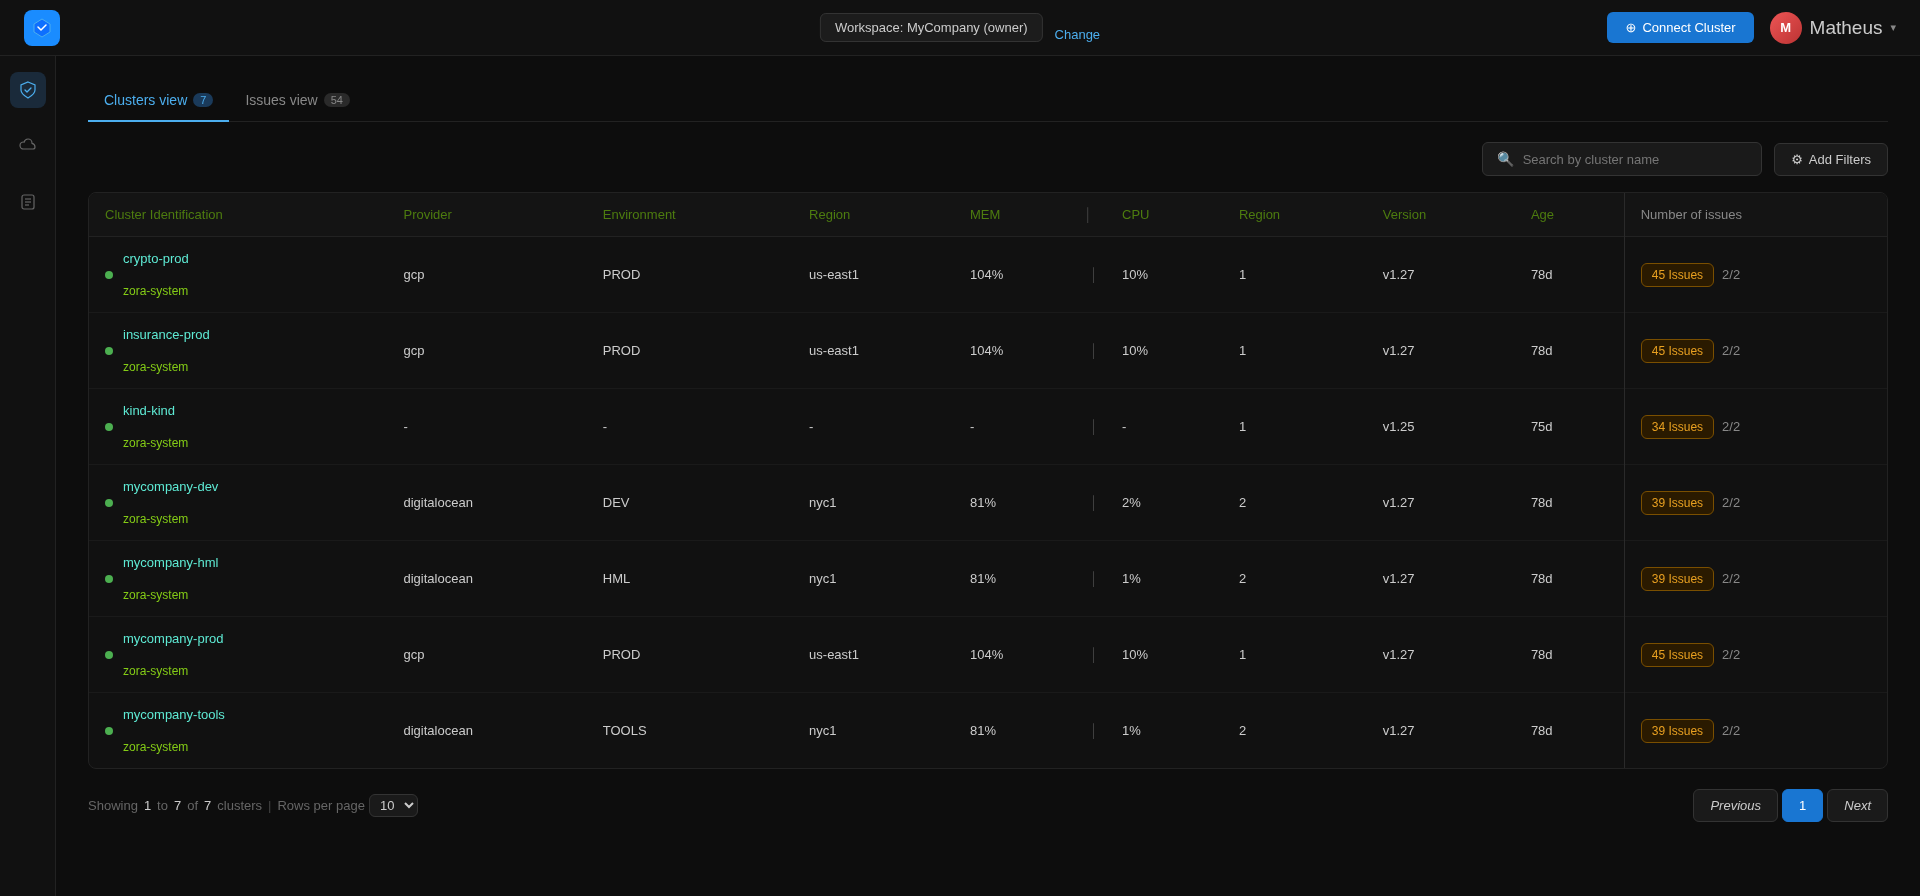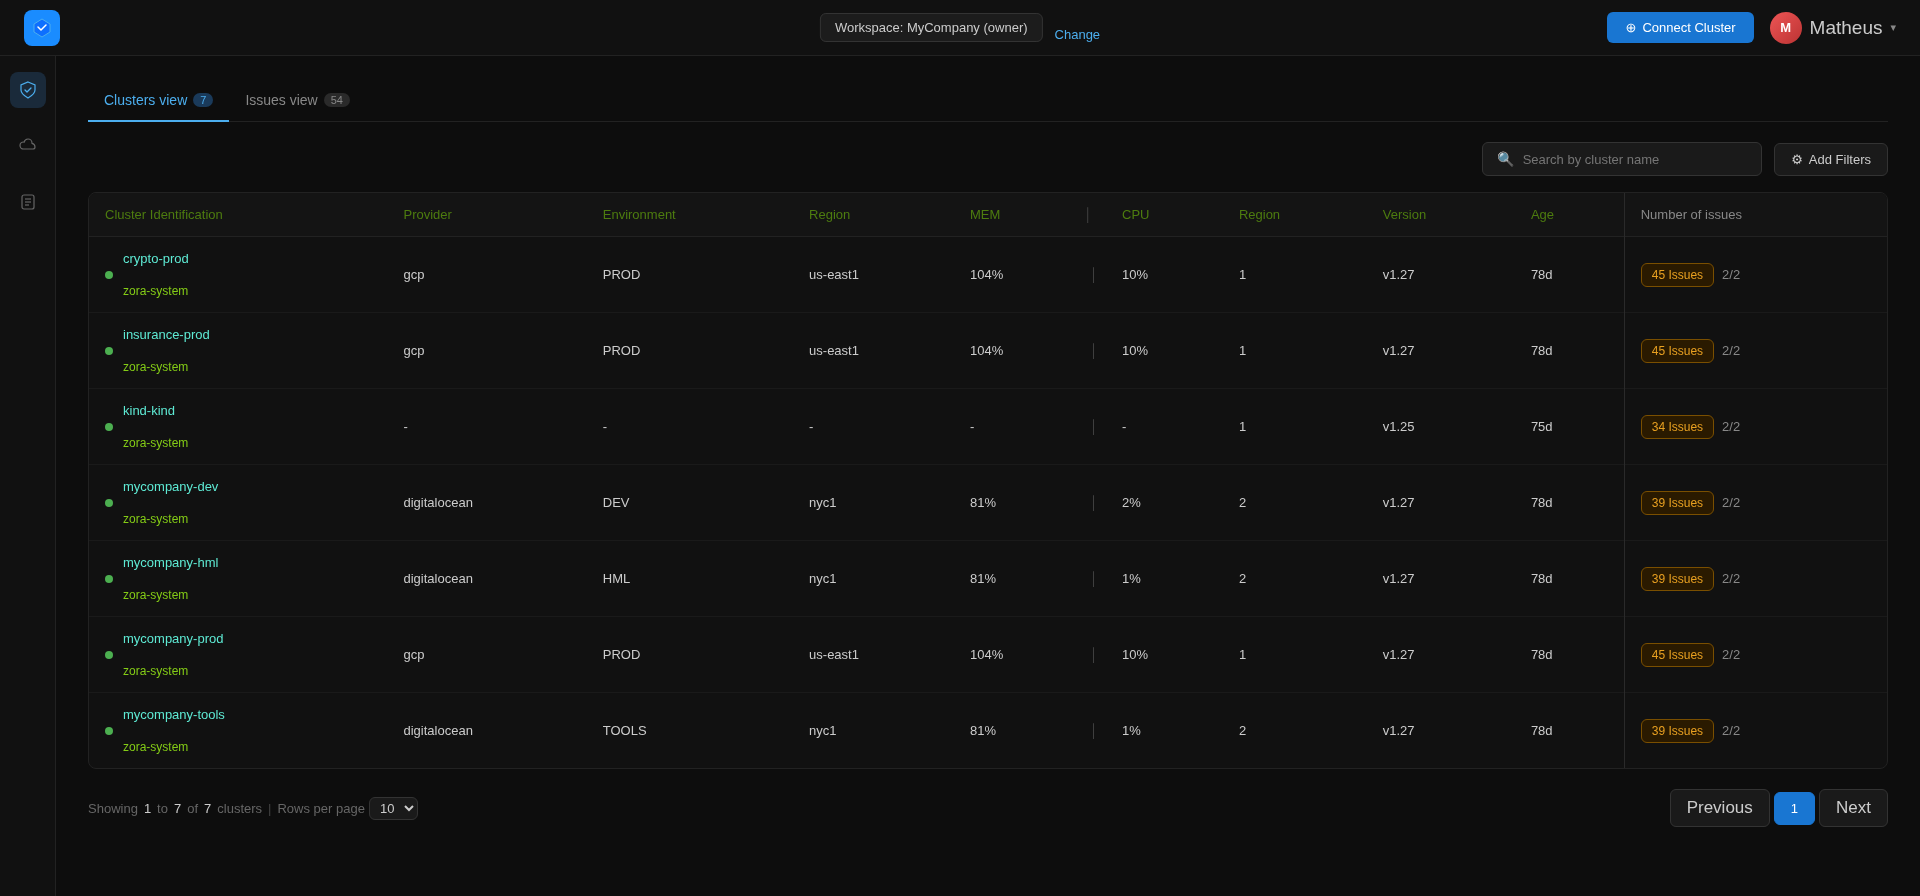--- a/index.html
+++ b/index.html
@@ -339,22 +339,23 @@
       background: #1976d2;
       border-color: #1976d2;
       color: white;
     }
     .page-btn-prev, .page-btn-next {
       background: #1a1a1a;
       border: 1px solid #333;
       color: #ccc;
       border-radius: 6px;
       padding: 8px 16px;
-      font-size: 17px;
-      cursor: pointer;
+      font-size: 13px;
+      cursor: pointer;
+      font-style: italic;
     }
   </style>
 </head>
 <body>
 
 <div class="topbar">
   <div class="topbar-logo">
     <svg width="22" height="22" viewBox="0 0 22 22" fill="none">
       <path d="M11 2L19 7V15L11 20L3 15V7L11 2Z" fill="#0d6fff" stroke="#4caeee" stroke-width="1"></path>
       <path d="M7 10l3 3 5-5" stroke="white" stroke-width="1.5" stroke-linecap="round" stroke-linejoin="round"></path>

